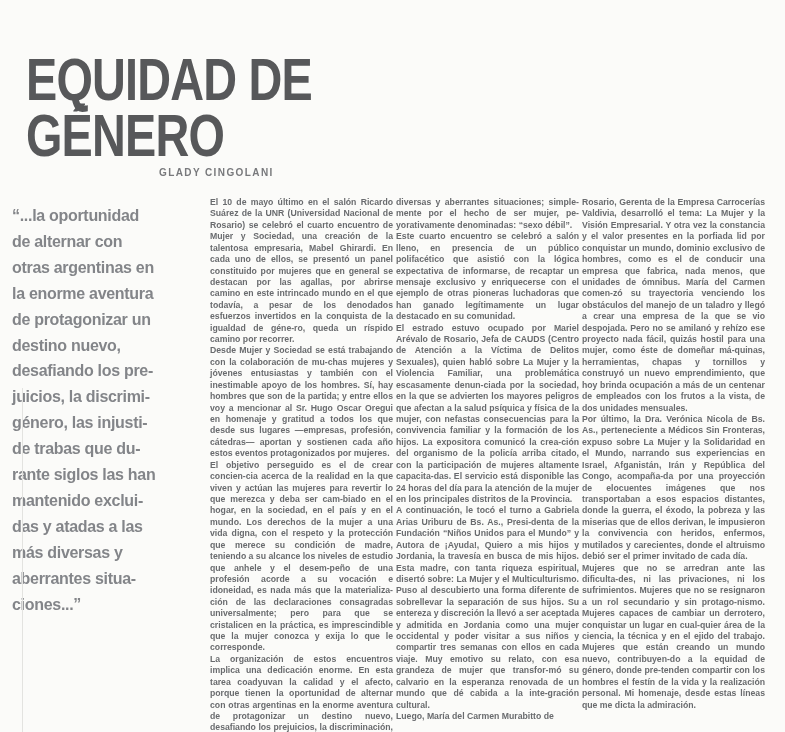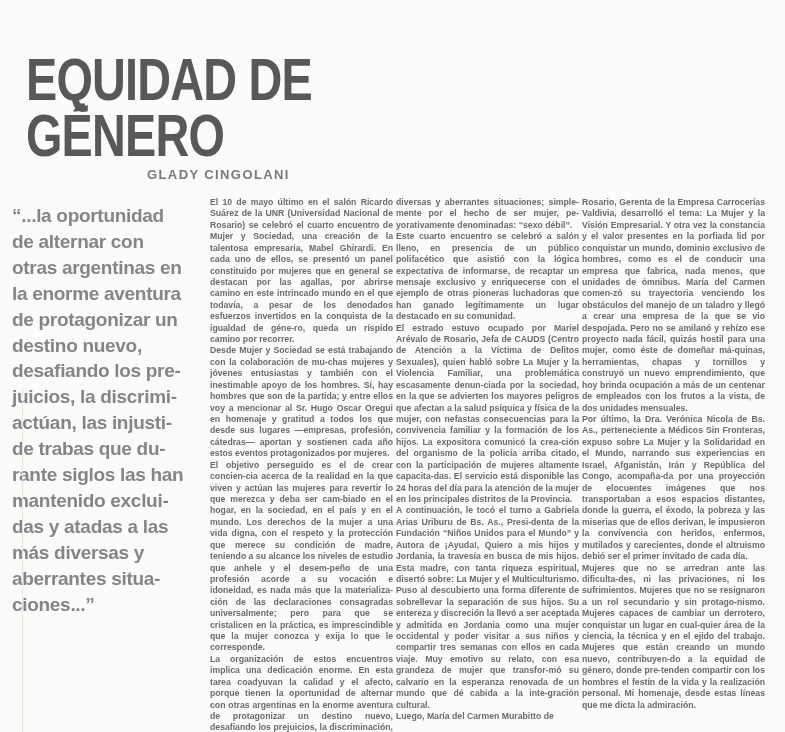--- a/index.html
+++ b/index.html
@@ -26,36 +26,36 @@
     line-height: 56px;
     letter-spacing: -1px;
     color: #57585a;
     transform: scaleX(0.78);
     transform-origin: left top;
     white-space: nowrap;
   }
   .title-line { display: block; }
   .byline {
     position: absolute;
-    left: 147px;
+    left: 159px;
     top: 167px;
-    font-size: 13px;
+    font-size: 10px;
     font-weight: bold;
     letter-spacing: 1.4px;
     color: #78797c;
     white-space: nowrap;
   }
   
   .pull-quote {
     position: absolute;
     left: 12px;
     top: 203px;
     width: 196px;
     font-weight: bold;
-    font-size: 19px;
+    font-size: 16px;
     line-height: 25.9px;
     letter-spacing: -0.3px;
     color: #838589;
   }
   .quote-line { white-space: nowrap; }
   
   .fold-line {
     position: absolute;
     left: 22px;
     top: 388px;
@@ -93,21 +93,21 @@
 
   <aside class="pull-quote">
       <div class="quote-line">“...la oportunidad</div>
       <div class="quote-line">de alternar con</div>
       <div class="quote-line">otras argentinas en</div>
       <div class="quote-line">la enorme aventura</div>
       <div class="quote-line">de protagonizar un</div>
       <div class="quote-line">destino nuevo,</div>
       <div class="quote-line">desafiando los pre-</div>
       <div class="quote-line">juicios, la discrimi-</div>
-      <div class="quote-line">actúan, las injusti-</div>
+      <div class="quote-line">género, las injusti-</div>
       <div class="quote-line">de trabas que du-</div>
       <div class="quote-line">rante siglos las han</div>
       <div class="quote-line">mantenido exclui-</div>
       <div class="quote-line">das y atadas a las</div>
       <div class="quote-line">más diversas y</div>
       <div class="quote-line">aberrantes situa-</div>
       <div class="quote-line">ciones...”</div>
     </aside>
 
   <div class="fold-line"></div>

